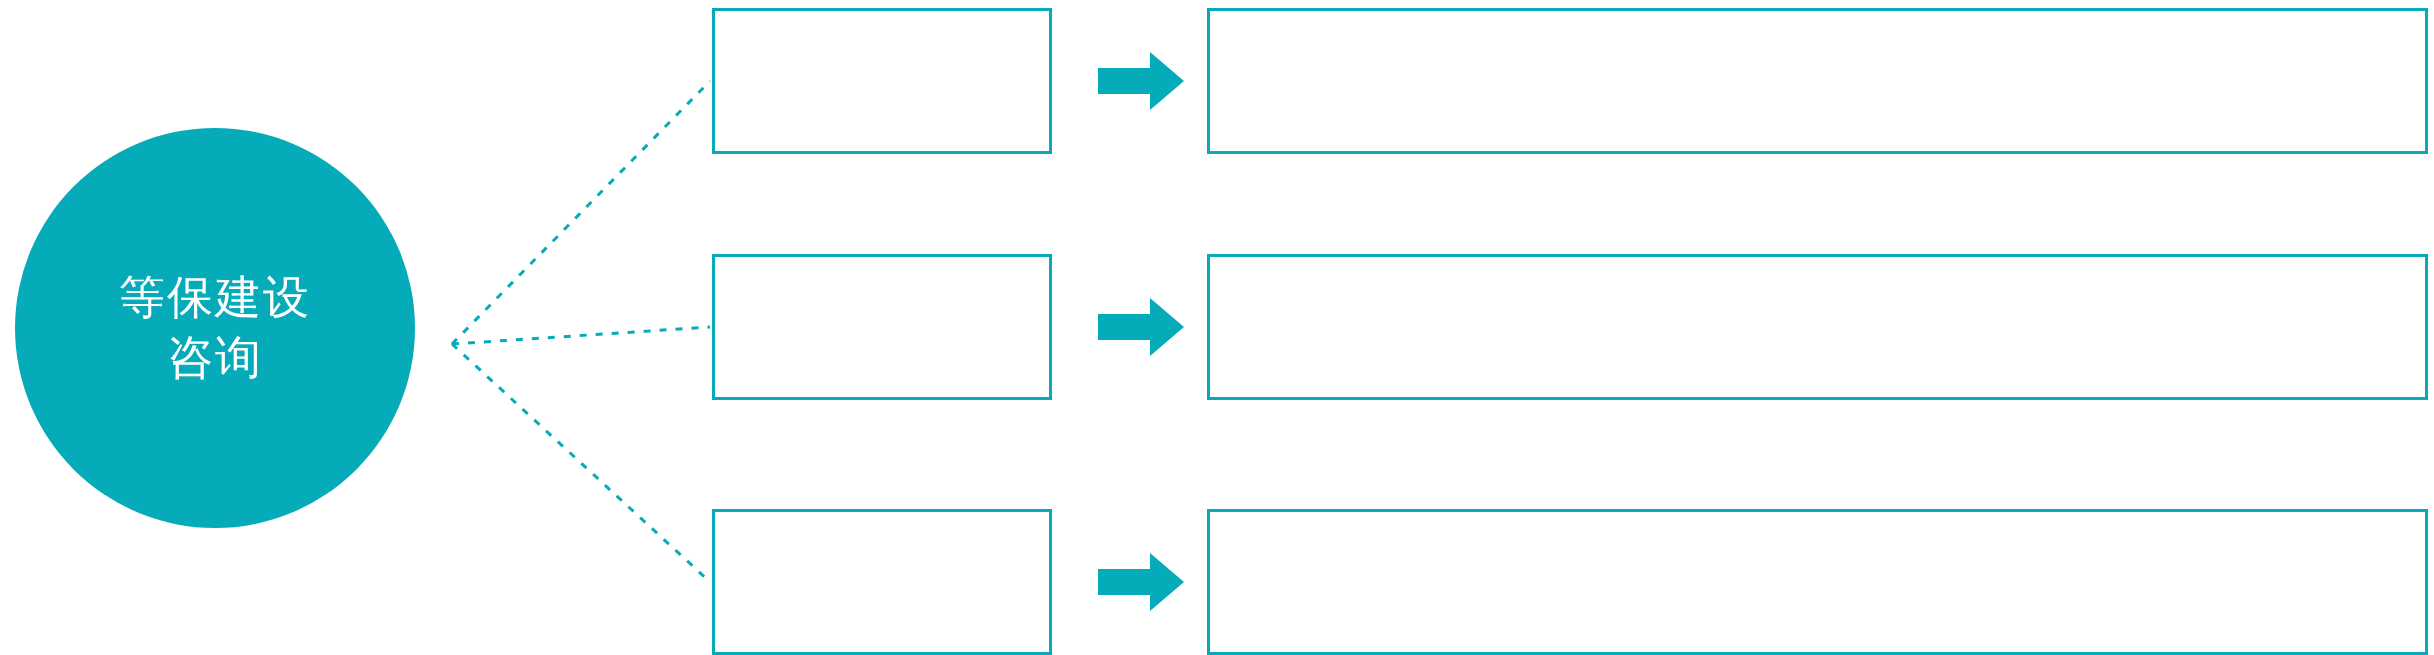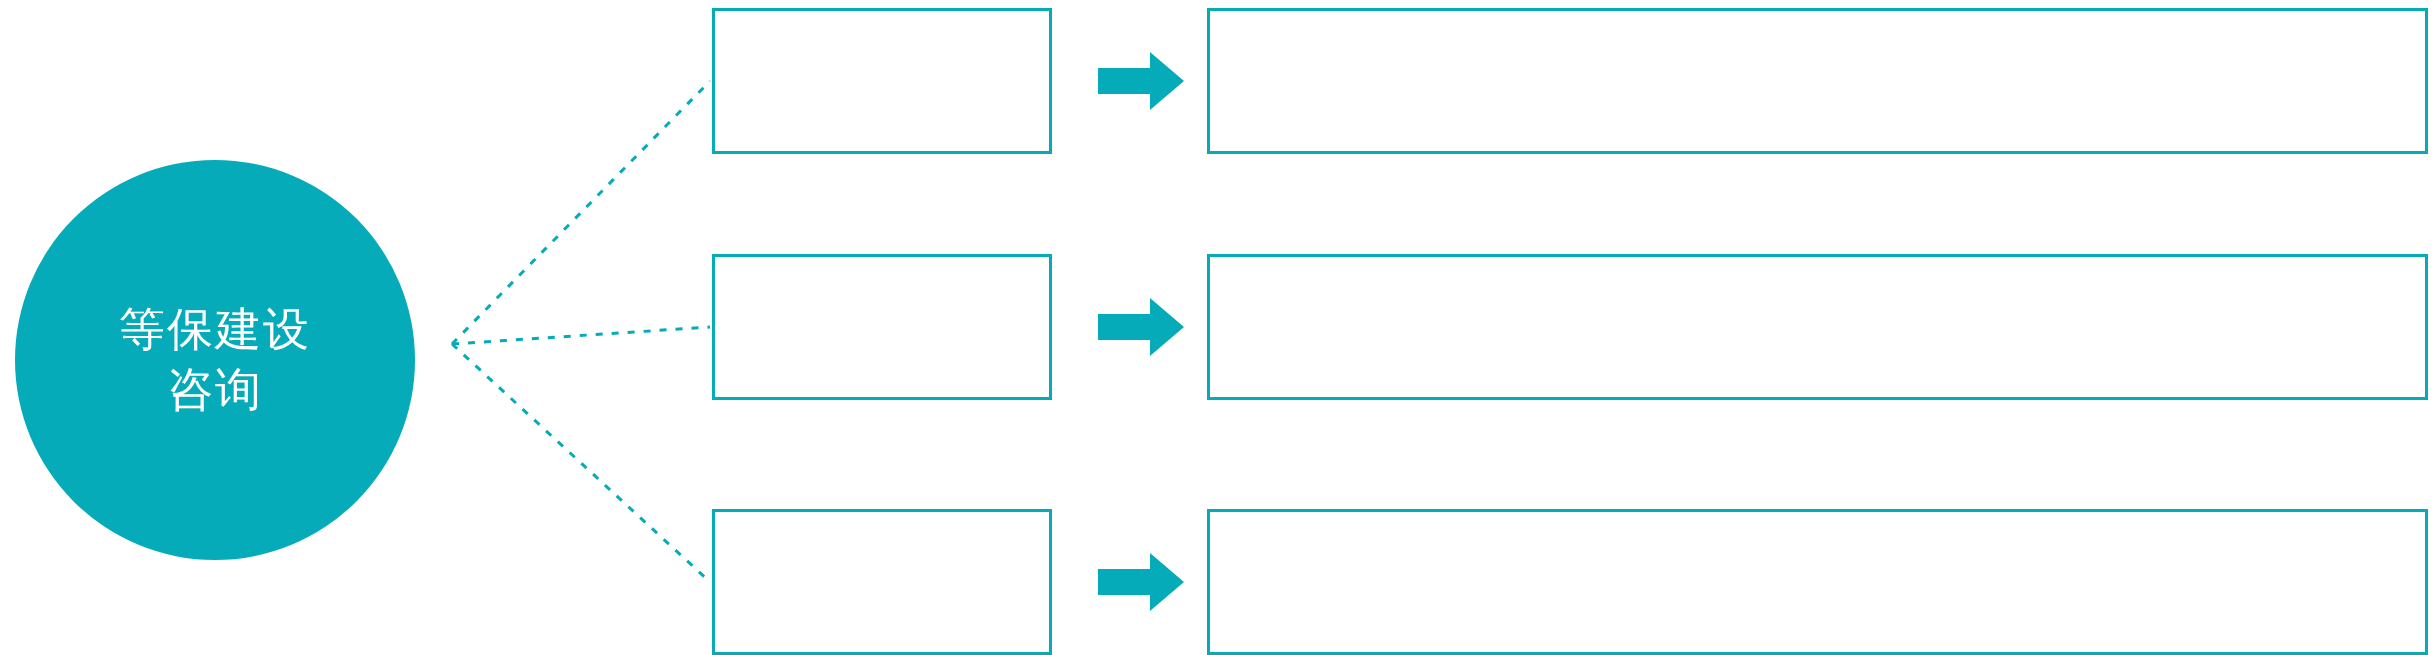--- a/index.html
+++ b/index.html
@@ -17,21 +17,21 @@
     width: 2434px;
     height: 655px;
     background: #ffffff;
     overflow: hidden;
   }
 
   
   .hub-circle {
     position: absolute;
     left: 15px;
-    top: 160px;
+    top: 128px;
     width: 400px;
     height: 400px;
     border-radius: 50%;
     background: #06abba;
     display: flex;
     align-items: center;
     justify-content: center;
     box-sizing: border-box;
   }
   .hub-label {

